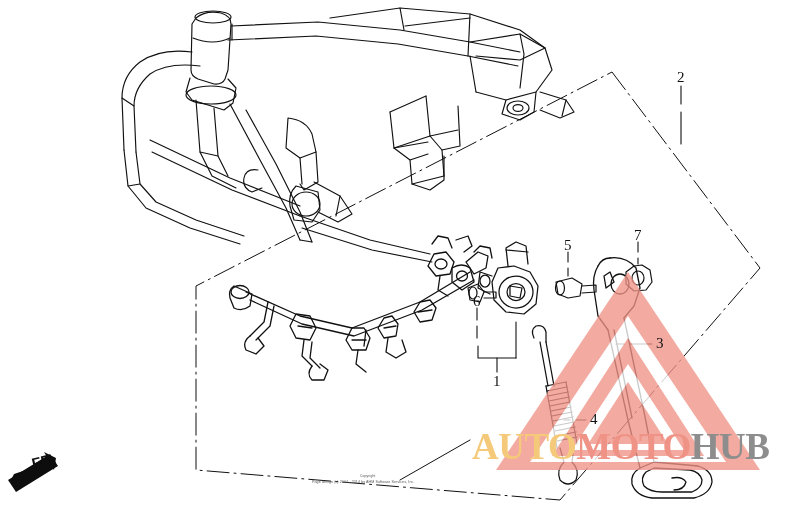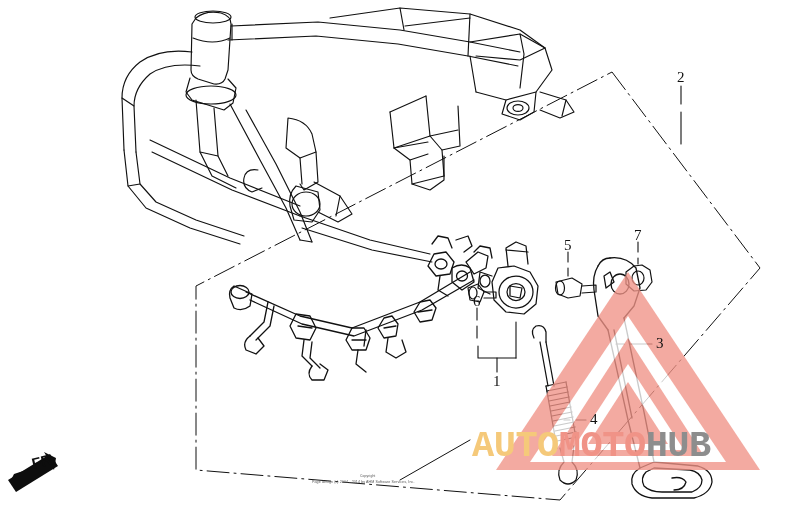--- a/index.html
+++ b/index.html
@@ -9,21 +9,21 @@
   .layer{position:absolute;left:0;top:0;width:800px;height:512px;}
   .callout{position:absolute;font-family:"Liberation Serif",serif;
            font-size:15px;color:#111;line-height:1;}
   .fr-label{position:absolute;font-family:"Liberation Sans",sans-serif;
             font-weight:bold;font-size:15px;color:#0d0d0d;
             transform:rotate(-14deg);transform-origin:left bottom;}
   .copy{position:absolute;font-family:"Liberation Sans",sans-serif;
         color:#555;white-space:nowrap;}
   .copy.l1{font-size:3.4px;letter-spacing:.1px;}
   .copy.l2{font-size:3.6px;letter-spacing:.1px;}
-  .wm-text{position:absolute;font-family:Liberation Mono, monospace;
+  .wm-text{position:absolute;font-family:Liberation Serif, serif;
            font-weight:bold;font-size:37px;letter-spacing:-0.5px;
            white-space:nowrap;line-height:1;}
 </style>
 </head>
 <body>
 
 <div id="stage">
 
   <svg class="layer" viewBox="0 0 800 512">
     <g fill="none" stroke="#111" stroke-width="1.15" stroke-linejoin="round" stroke-linecap="round">

